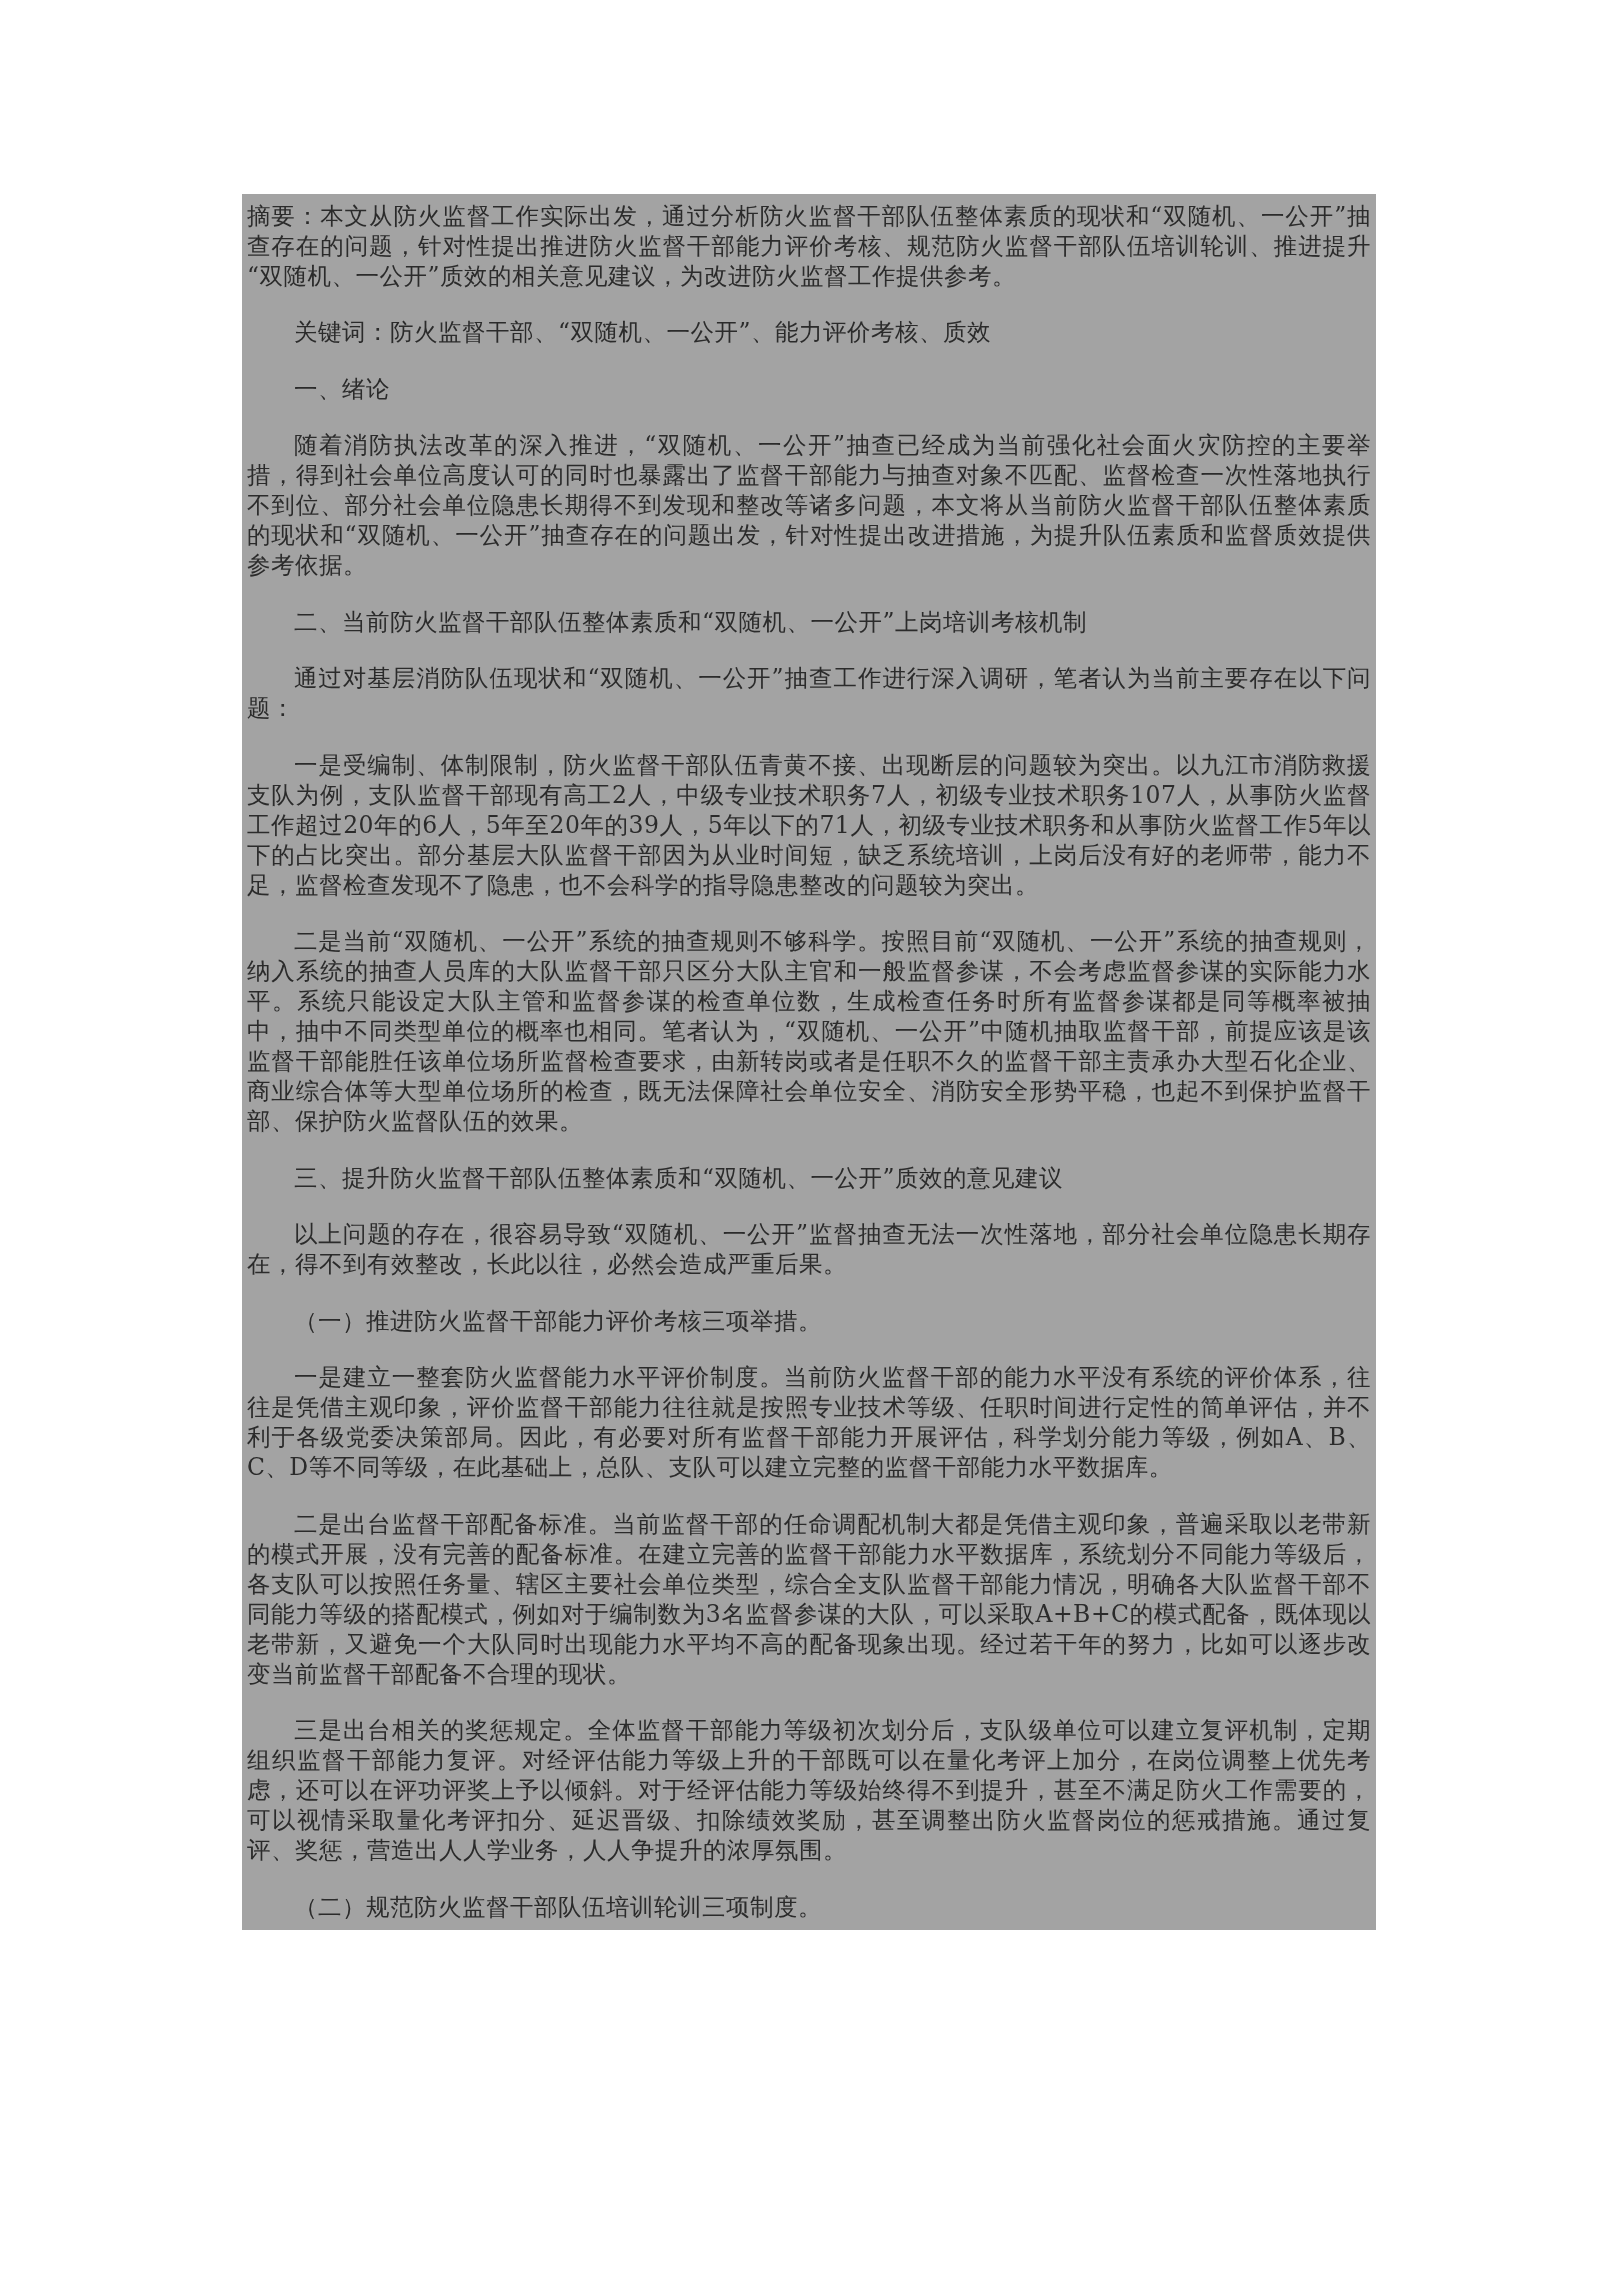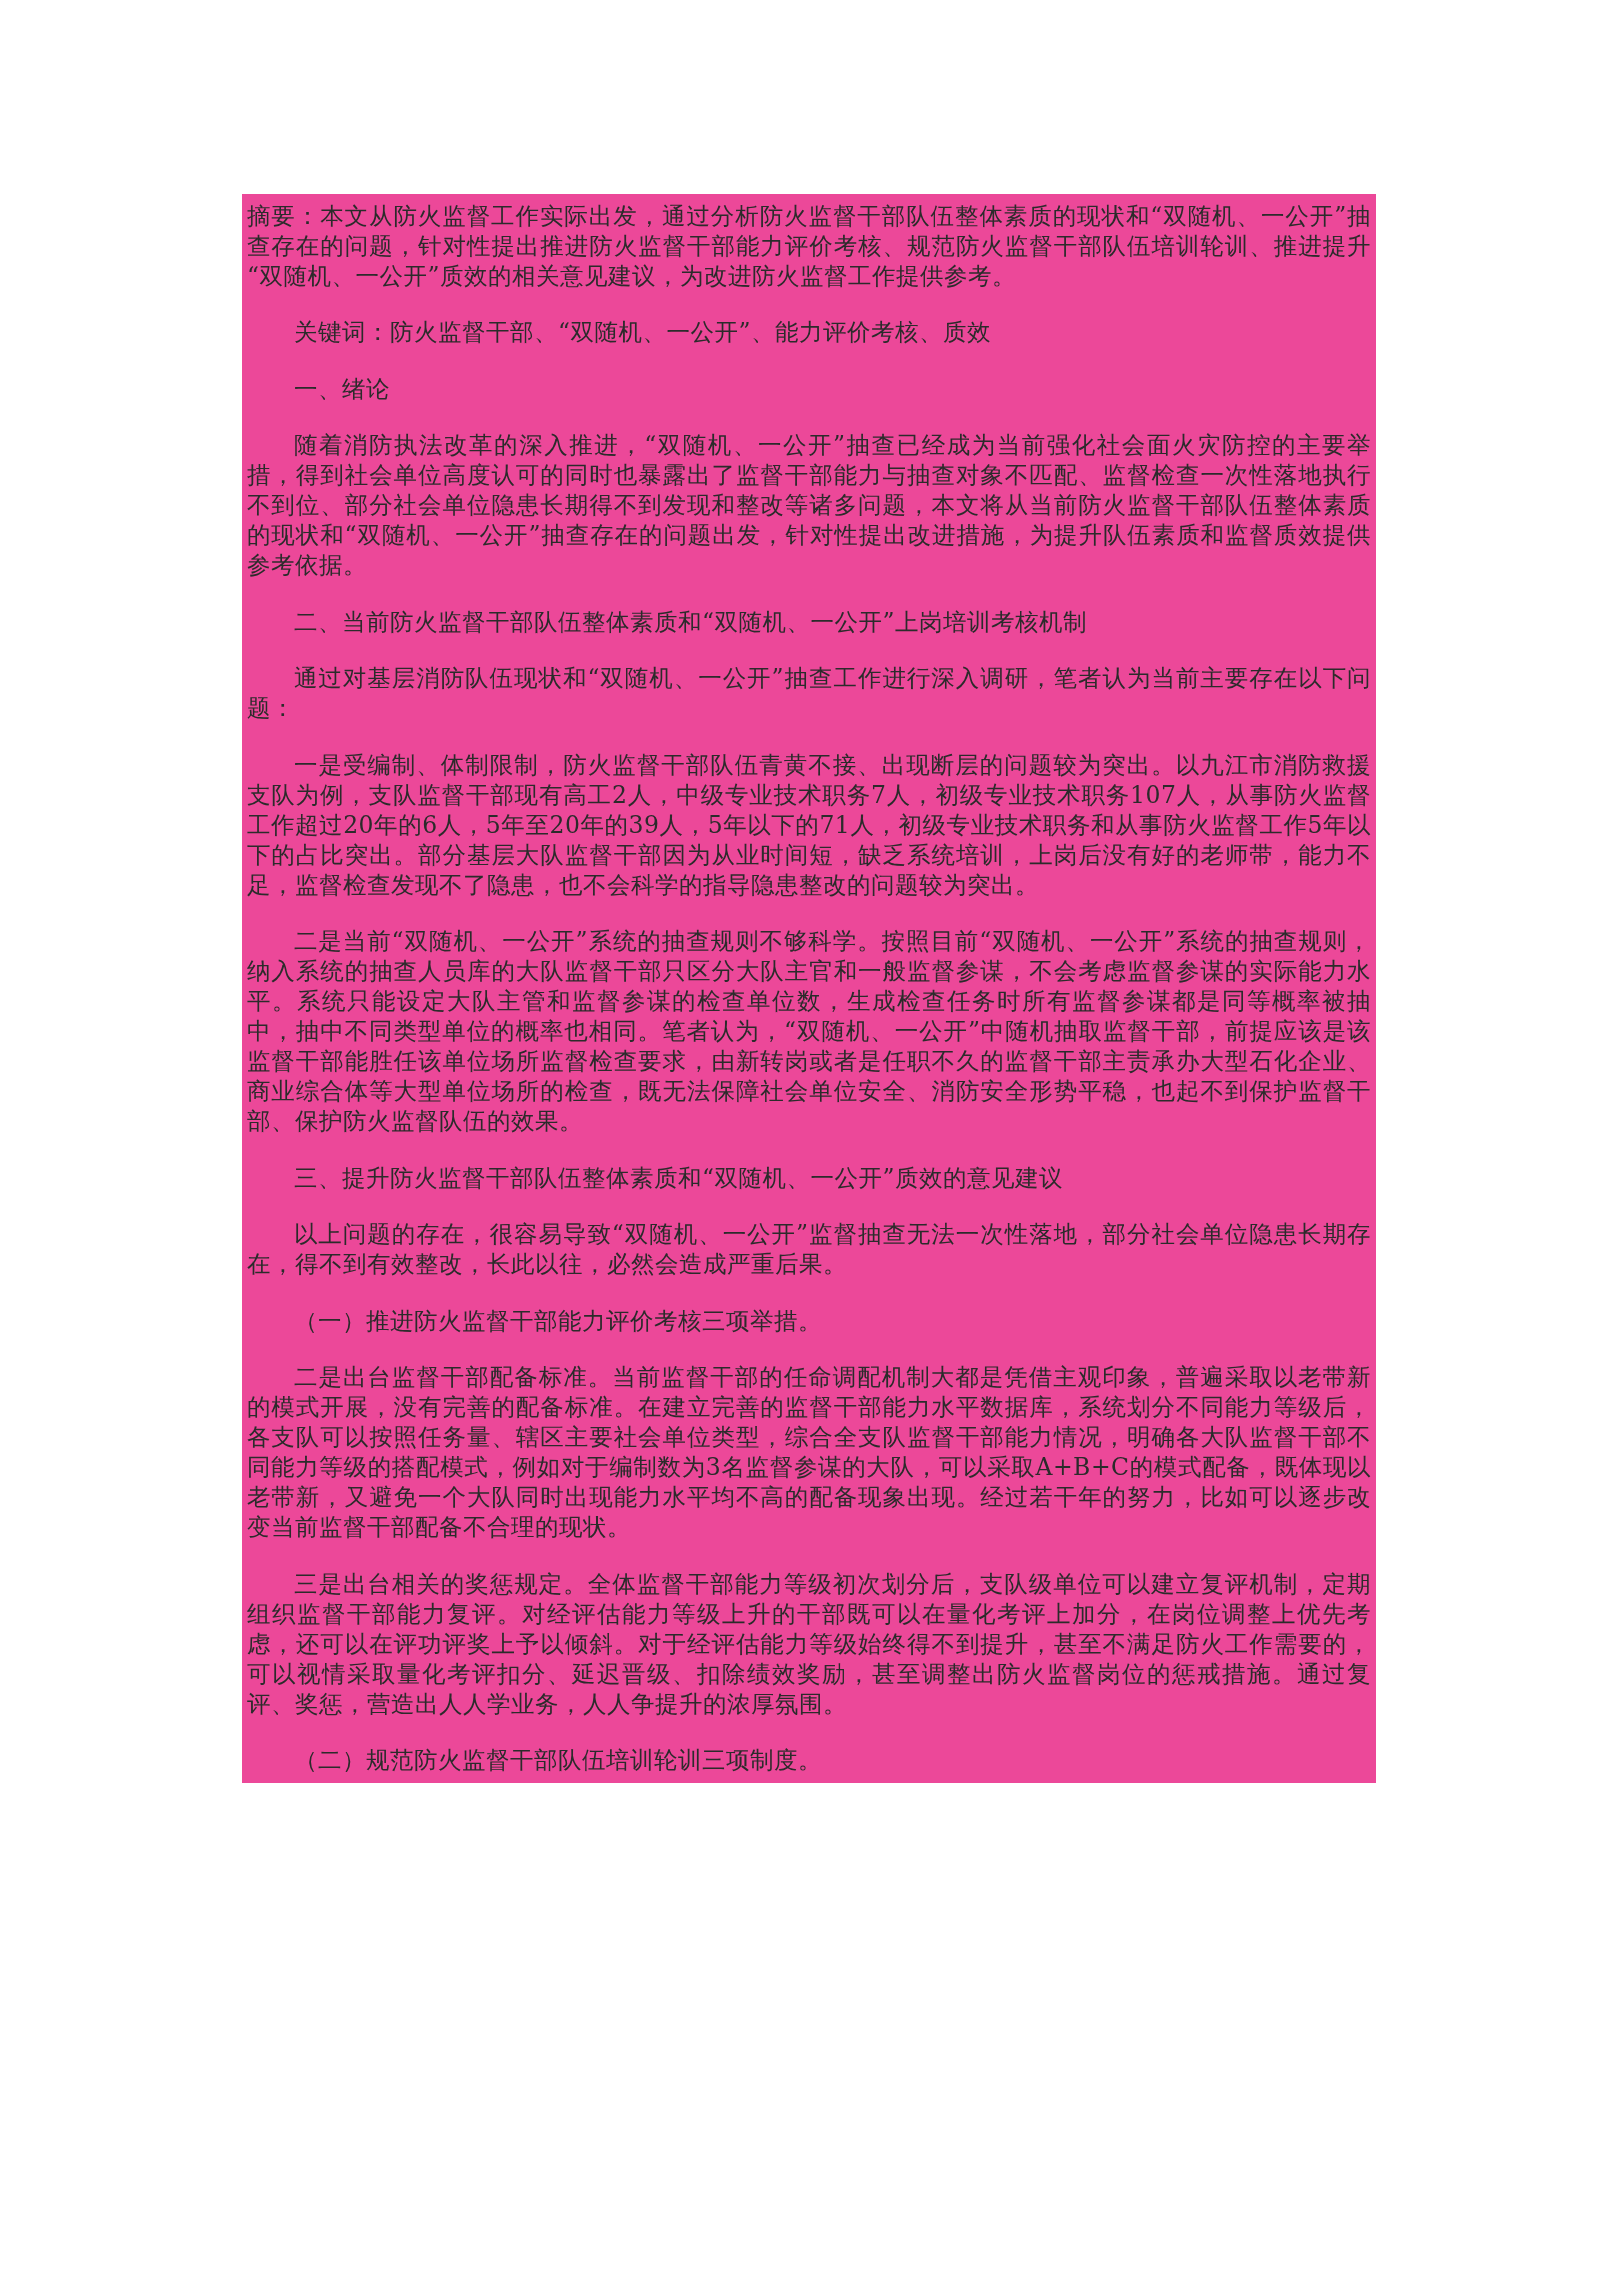--- a/index.html
+++ b/index.html
@@ -20,21 +20,21 @@
     width: 1621px;
     height: 2293px;
     background: #ffffff;
   }
   .text-block {
     position: absolute;
     left: 242px;
     top: 194px;
     width: 1134px;
     box-sizing: border-box;
-    background: #ec4899;
+    background: #a3a3a3;
     padding: 6.9px 4.9px 5.9px 4.9px;
   }
   .text-block p {
     margin: 0 0 26.5px 0;
     font-size: 23.5px;
     line-height: 30px;
     color: #2b2b2b;
     text-align: justify;
     text-indent: 2em;
     letter-spacing: 0.5px;
@@ -55,18 +55,19 @@
     <p>关键词：防火监督干部、“双随机、一公开”、能力评价考核、质效</p>
     <p>一、绪论</p>
     <p>随着消防执法改革的深入推进，“双随机、一公开”抽查已经成为当前强化社会面火灾防控的主要举措，得到社会单位高度认可的同时也暴露出了监督干部能力与抽查对象不匹配、监督检查一次性落地执行不到位、部分社会单位隐患长期得不到发现和整改等诸多问题，本文将从当前防火监督干部队伍整体素质的现状和“双随机、一公开”抽查存在的问题出发，针对性提出改进措施，为提升队伍素质和监督质效提供参考依据。</p>
     <p>二、当前防火监督干部队伍整体素质和“双随机、一公开”上岗培训考核机制</p>
     <p>通过对基层消防队伍现状和“双随机、一公开”抽查工作进行深入调研，笔者认为当前主要存在以下问题：</p>
     <p>一是受编制、体制限制，防火监督干部队伍青黄不接、出现断层的问题较为突出。以九江市消防救援支队为例，支队监督干部现有高工2人，中级专业技术职务7人，初级专业技术职务107人，从事防火监督工作超过20年的6人，5年至20年的39人，5年以下的71人，初级专业技术职务和从事防火监督工作5年以下的占比突出。部分基层大队监督干部因为从业时间短，缺乏系统培训，上岗后没有好的老师带，能力不足，监督检查发现不了隐患，也不会科学的指导隐患整改的问题较为突出。</p>
     <p>二是当前“双随机、一公开”系统的抽查规则不够科学。按照目前“双随机、一公开”系统的抽查规则，纳入系统的抽查人员库的大队监督干部只区分大队主官和一般监督参谋，不会考虑监督参谋的实际能力水平。系统只能设定大队主管和监督参谋的检查单位数，生成检查任务时所有监督参谋都是同等概率被抽中，抽中不同类型单位的概率也相同。笔者认为，“双随机、一公开”中随机抽取监督干部，前提应该是该监督干部能胜任该单位场所监督检查要求，由新转岗或者是任职不久的监督干部主责承办大型石化企业、商业综合体等大型单位场所的检查，既无法保障社会单位安全、消防安全形势平稳，也起不到保护监督干部、保护防火监督队伍的效果。</p>
     <p>三、提升防火监督干部队伍整体素质和“双随机、一公开”质效的意见建议</p>
     <p>以上问题的存在，很容易导致“双随机、一公开”监督抽查无法一次性落地，部分社会单位隐患长期存在，得不到有效整改，长此以往，必然会造成严重后果。</p>
     <p>（一）推进防火监督干部能力评价考核三项举措。</p>
+    <p>一是建立一整套防火监督能力水平评价制度。当前防火监督干部的能力水平没有系统的评价体系，往往是凭借主观印象，评价监督干部能力往往就是按照专业技术等级、任职时间进行定性的简单评估，并不利于各级党委决策部局。因此，有必要对所有监督干部能力开展评估，科学划分能力等级，例如A、B、C、D等不同等级，在此基础上，总队、支队可以建立完整的监督干部能力水平数据库。</p>
     <p>二是出台监督干部配备标准。当前监督干部的任命调配机制大都是凭借主观印象，普遍采取以老带新的模式开展，没有完善的配备标准。在建立完善的监督干部能力水平数据库，系统划分不同能力等级后，各支队可以按照任务量、辖区主要社会单位类型，综合全支队监督干部能力情况，明确各大队监督干部不同能力等级的搭配模式，例如对于编制数为3名监督参谋的大队，可以采取A+B+C的模式配备，既体现以老带新，又避免一个大队同时出现能力水平均不高的配备现象出现。经过若干年的努力，比如可以逐步改变当前监督干部配备不合理的现状。</p>
     <p>三是出台相关的奖惩规定。全体监督干部能力等级初次划分后，支队级单位可以建立复评机制，定期组织监督干部能力复评。对经评估能力等级上升的干部既可以在量化考评上加分，在岗位调整上优先考虑，还可以在评功评奖上予以倾斜。对于经评估能力等级始终得不到提升，甚至不满足防火工作需要的，可以视情采取量化考评扣分、延迟晋级、扣除绩效奖励，甚至调整出防火监督岗位的惩戒措施。通过复评、奖惩，营造出人人学业务，人人争提升的浓厚氛围。</p>
     <p>（二）规范防火监督干部队伍培训轮训三项制度。</p>
   </div>
 </div>
 
 
 </body></html>

